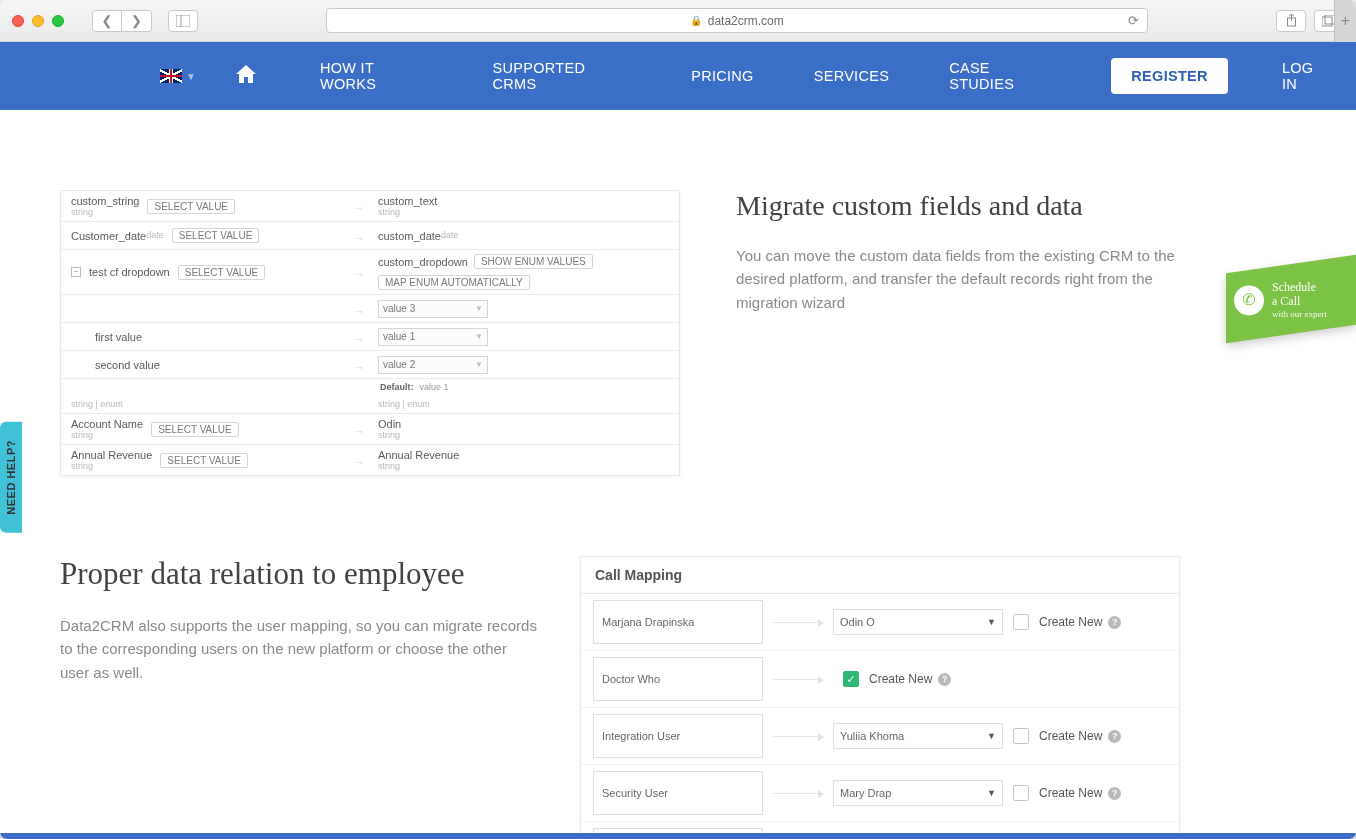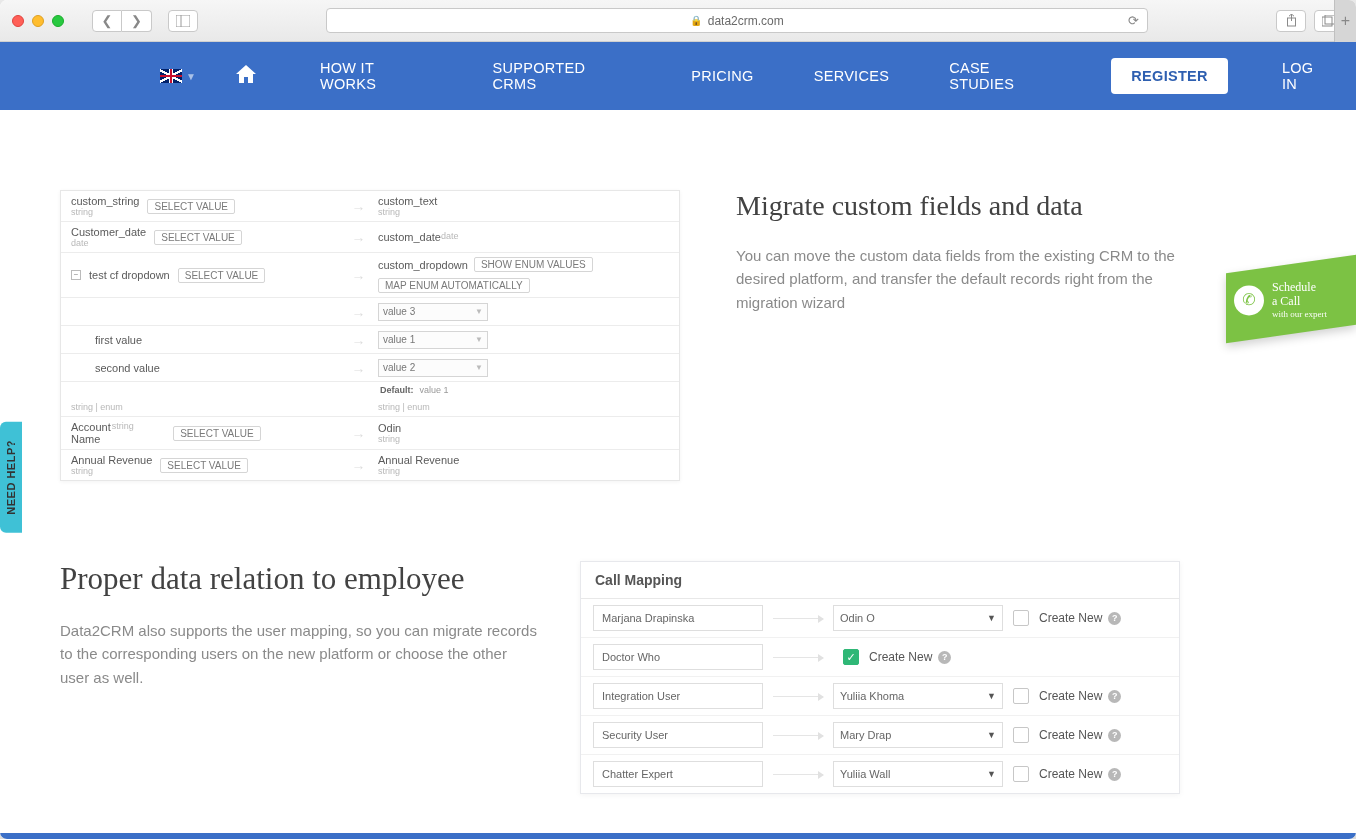--- a/index.html
+++ b/index.html
@@ -75,21 +75,21 @@
   .text-block h2 { font-family: Georgia, "Times New Roman", serif; font-weight: 400; color:#424242; }
   .section1 h2 { font-size: 28px; margin-bottom: 22px; }
   .section2 h2 { font-size: 31px; margin-bottom: 22px; }
   .text-block p { font-size: 15px; line-height:1.55; color:#8a8a8a; font-family: "Helvetica Neue", Helvetica, Arial, sans-serif;}
   
   
   .users-panel { width: 600px; border:1px solid #e7e8ec; background:#fff; font-size:12px; box-shadow:0 1px 6px rgba(0,0,0,.05);}
   .users-header { padding:10px 14px; font-weight:700; color:#555; font-size:14px; border-bottom:1px solid #e8e8e8;}
   .user-row { display:flex; align-items:center; padding:6px 12px; border-bottom:1px solid #f1f1f1; gap:10px;}
   .user-row:last-child { border-bottom:none;}
-  .user-input { border:1px solid #dedede; width:170px; height:26px; padding:0 8px; font-size:11px; color:#666; display:flex; align-items:center; background:#fff;}
+  .user-input { border:1px solid #dedede; width:170px; height:44px; padding:0 8px; font-size:11px; color:#666; display:flex; align-items:center; background:#fff;}
   .user-arrow { width:50px; height:1px; background:#e5e5e5; position:relative;}
   .user-arrow::after { content:""; position:absolute; right:-1px; top:-3px; border-left:6px solid #e1e1e1; border-top:4px solid transparent; border-bottom:4px solid transparent;}
   .user-select { border:1px solid #dedede; width:170px; height:26px; padding:0 6px; font-size:11px; color:#666; display:flex; align-items:center; justify-content:space-between; background:#fff;}
   .user-select .car { font-size:9px; color:#555;}
   .chk { width:16px; height:16px; border:1.5px solid #c7c7c7; border-radius:2px; display:inline-flex; align-items:center; justify-content:center; background:#fff;}
   .chk.checked { background:#2fb776; border-color:#2fb776; color:#fff; font-size:11px;}
   .create-new { font-size:12px; color:#555; display:flex; align-items:center; gap:6px;}
   .q-icon { width:13px; height:13px; border-radius:50%; background:#b8b8b8; color:#fff; font-size:9px; display:inline-flex; align-items:center; justify-content:center; font-weight:700;}
   
   
@@ -187,21 +187,21 @@
             <div class="field-right">
               <div style="display:flex;flex-direction:column;">
                 <span class="field-name">custom_text</span>
                 <span class="field-type">string</span>
               </div>
             </div>
           </div>
 
           <div class="field-row">
             <div class="field-left">
-              <div style="display:flex;flex-direction:column;">
+              <div style="display:flex;flex-direction:row;">
                 <span class="field-name">Customer_date</span>
                 <span class="field-type">date</span>
               </div>
               <span class="sv-btn">SELECT VALUE</span>
             </div>
             <span class="arrow-mid">→</span>
             <div class="field-right">
               <div style="display:flex;flex-direction:row;">
                 <span class="field-name">custom_date</span>
                 <span class="field-type">date</span>
@@ -273,21 +273,21 @@
                   <span class="field-type">string | enum</span>
                 </div>
               <div class="field-right">
                   <span class="field-type">string | enum</span>
                 </div>
             </div>
           </div>
 
           <div class="field-row">
             <div class="field-left">
-              <div style="display:flex;flex-direction:row;">
+              <div style="display:flex;flex-direction:column;">
                 <span class="field-name">Account Name</span>
                 <span class="field-type">string</span>
               </div>
               <span class="sv-btn">SELECT VALUE</span>
             </div>
             <span class="arrow-mid">→</span>
             <div class="field-right">
               <div style="display:flex;flex-direction:column;">
                 <span class="field-name">Odin</span>
                 <span class="field-type">string</span>

